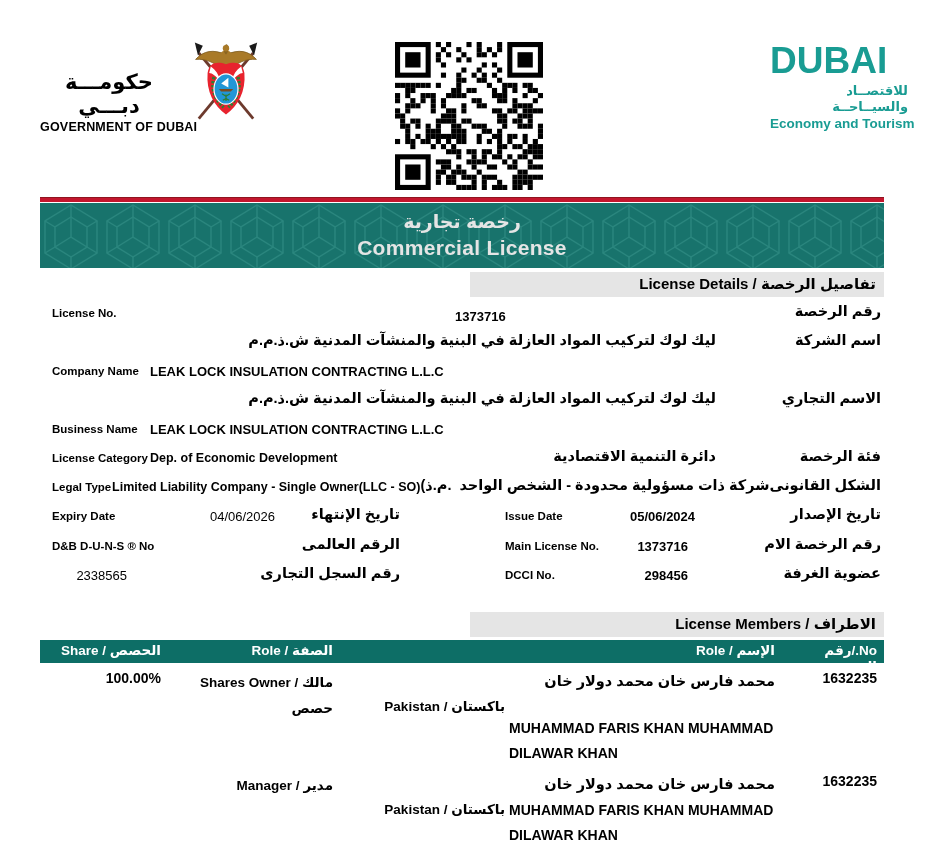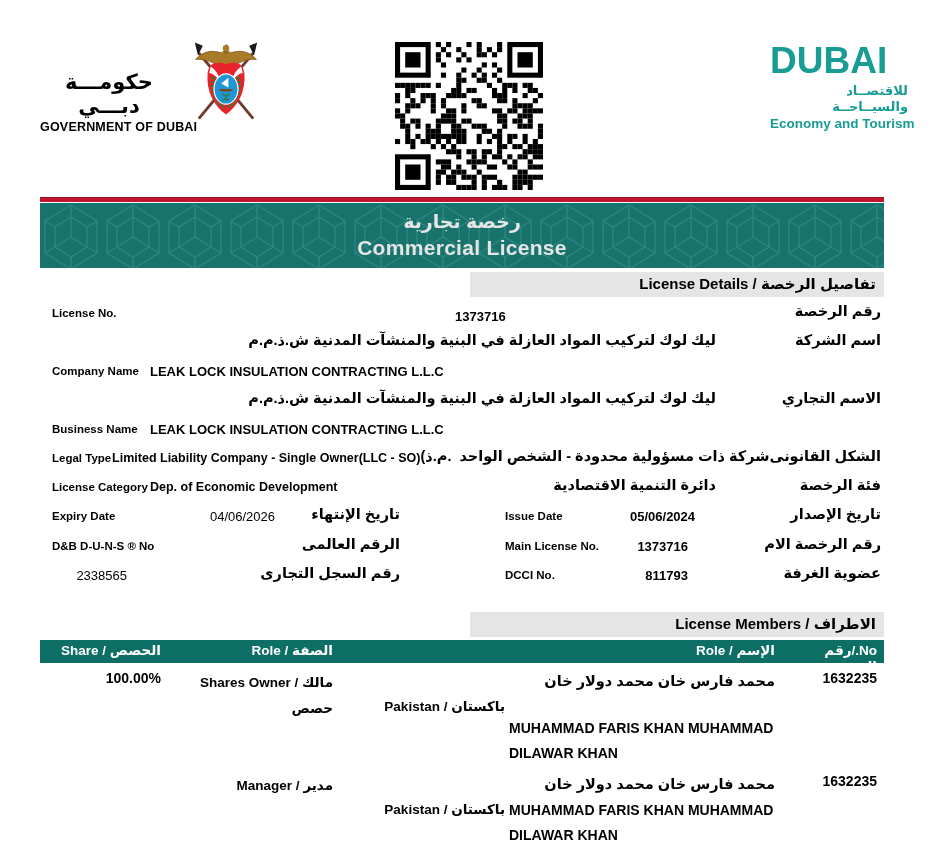--- a/index.html
+++ b/index.html
@@ -464,30 +464,30 @@
   <div class="d-row">
     <span class="d-lab-en"></span>
     <span class="d-val-ar">ليك لوك لتركيب المواد العازلة في البنية والمنشآت المدنية ش.ذ.م.م</span>
     <span class="d-lab-ar">الاسم التجاري</span>
   </div>
   <div class="d-row">
     <span class="d-lab-en">Business Name</span>
     <span class="d-val-en" style="font-size:13px">LEAK LOCK INSULATION CONTRACTING L.L.C</span>
   </div>
   <div class="d-row">
+    <span class="d-lab-en">License Category</span>
+    <span class="d-val-en">Dep. of Economic Development</span>
+    <span class="d-val-ar">دائرة التنمية الاقتصادية</span>
+    <span class="d-lab-ar">فئة الرخصة</span>
+  </div>
+  <div class="d-row">
     <span class="d-lab-en">Legal Type</span>
     <span class="d-val-en">Limited Liability Company - Single Owner(LLC - SO)</span>
     <span class="d-val-ar"><span>شركة ذات مسؤولية محدودة - الشخص الواحد</span> <bdo dir="ltr">(ذ.م.</bdo></span>
     <span class="d-lab-ar">الشكل القانونى</span>
-  </div>
-  <div class="d-row">
-    <span class="d-lab-en">License Category</span>
-    <span class="d-val-en">Dep. of Economic Development</span>
-    <span class="d-val-ar">دائرة التنمية الاقتصادية</span>
-    <span class="d-lab-ar">فئة الرخصة</span>
   </div>
   <div class="d-row2">
     <div class="half-l">
       <span class="h-lab">Expiry Date</span>
       <span class="h-val">04/06/2026</span>
       <span class="h-lab-ar">تاريخ الإنتهاء</span>
     </div>
     <div class="half-r">
       <span class="h-lab-r">Issue Date</span>
       <span class="h-val-r">05/06/2024</span>
@@ -506,21 +506,21 @@
       <span class="h-lab-ar">رقم الرخصة الام</span>
     </div>
   </div>
   <div class="d-row2">
     <div class="half-l">
       <span class="h-val">2338565</span>
       <span class="h-lab-ar">رقم السجل التجارى</span>
     </div>
     <div class="half-r">
       <span class="h-lab-r">DCCI No.</span>
-      <span class="h-val-r">811793</span>
+      <span class="h-val-r">298456</span>
       <span class="h-lab-ar">عضوية الغرفة</span>
     </div>
   </div>
 </div>
 
 <div class="abs sec-bar sec-members">License Members  /  الاطراف</div>
 
 <div class="abs m-header">
   <div class="c-share">Share / الحصص</div>
   <div class="c-role">Role / الصفة</div>

